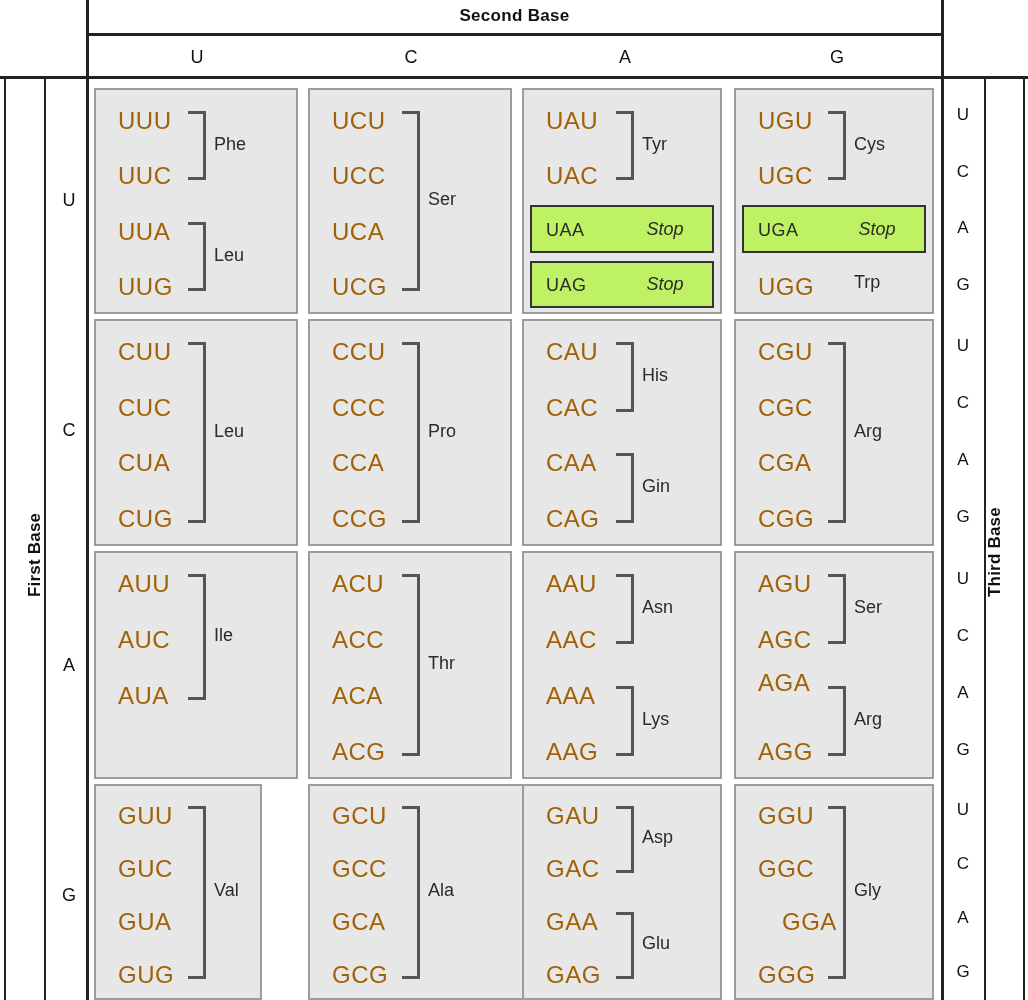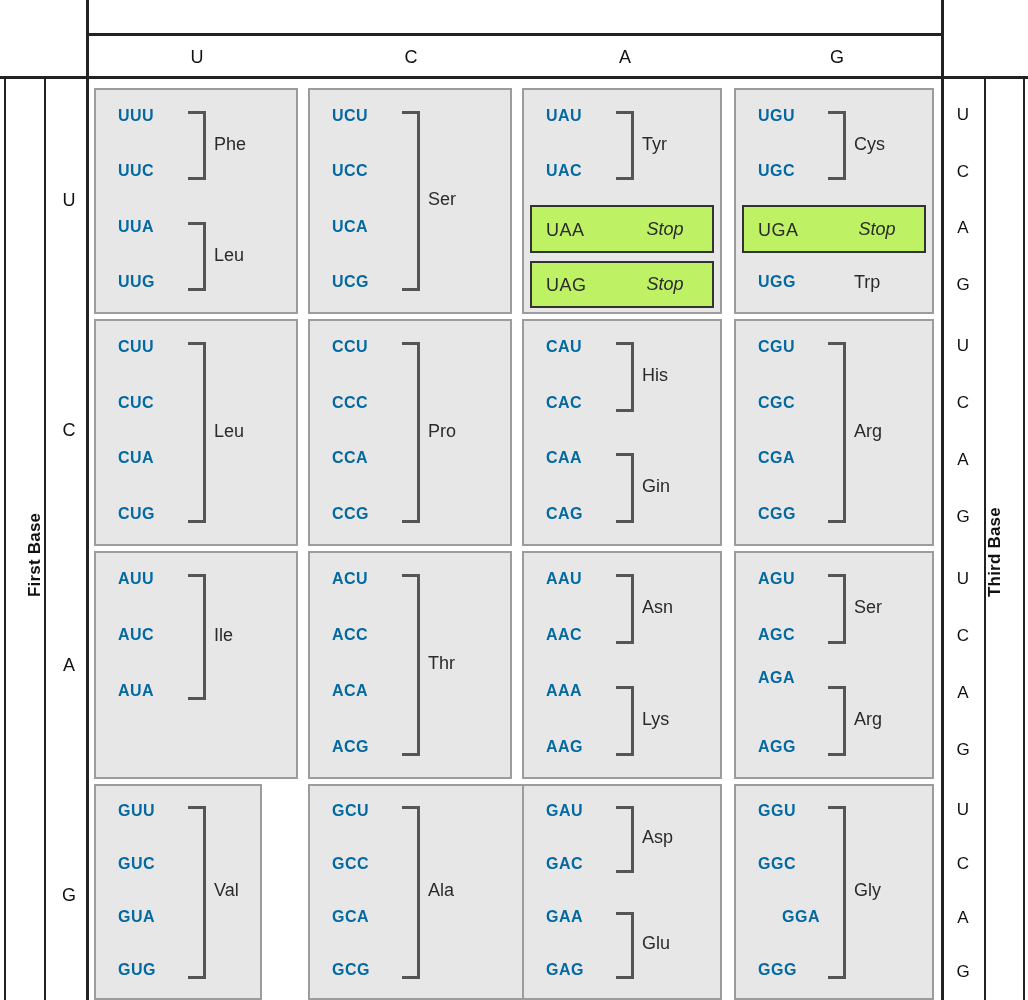--- a/index.html
+++ b/index.html
@@ -80,24 +80,23 @@
   
   .cell {
     position: absolute;
     background: #e7e7e7;
     border: 2px solid #9c9c9c;
     box-sizing: border-box;
   }
   .codon {
     position: absolute;
     left: 22px;
-    font-size: 16px;
-    color: #0369a1;
+    font-size: 24px;
+    color: #a16207;
     letter-spacing: .5px;
-    font-weight: bold;
   }
 
   
   .bracket {
     position: absolute;
     left: 92px;
     width: 18px;
     border-top: 3px solid #555555;
     border-right: 3px solid #555555;
     border-bottom: 3px solid #555555;
@@ -145,20 +144,21 @@
   <div class="vline" style="left:4px; top:78px; width:2px; height:922px;"></div>
   <div class="vline" style="left:44px; top:78px; width:2px; height:922px;"></div>
   <div class="vline" style="left:86px; top:0px; width:3px; height:1000px;"></div>
   <div class="vline" style="left:941px; top:0px; width:3px; height:1000px;"></div>
   <div class="vline" style="left:984px; top:78px; width:2px; height:922px;"></div>
   <div class="vline" style="left:1023px; top:78px; width:2px; height:922px;"></div>
 
   <div class="hline" style="left:87px; top:33px; width:855px; height:3px;"></div>
   <div class="hline" style="left:0px; top:76px; width:1028px; height:3px;"></div>
 
+  <div class="axis-label-h" style="left:87px; top:6px; width:855px;">Second Base</div>
 
   <div class="axis-label-v" style="left:-20px; top:532px; width:110px; transform:rotate(-90deg);">First Base</div>
 
   <div class="axis-label-v" style="left:940px; top:532px; width:110px; transform:rotate(-90deg);">Third Base</div>
 
   <div class="col-head" style="left:90px; width:214px;">U</div>
   <div class="col-head" style="left:304px; width:214px;">C</div>
   <div class="col-head" style="left:518px; width:214px;">A</div>
   <div class="col-head" style="left:732px; width:210px;">G</div>
 

